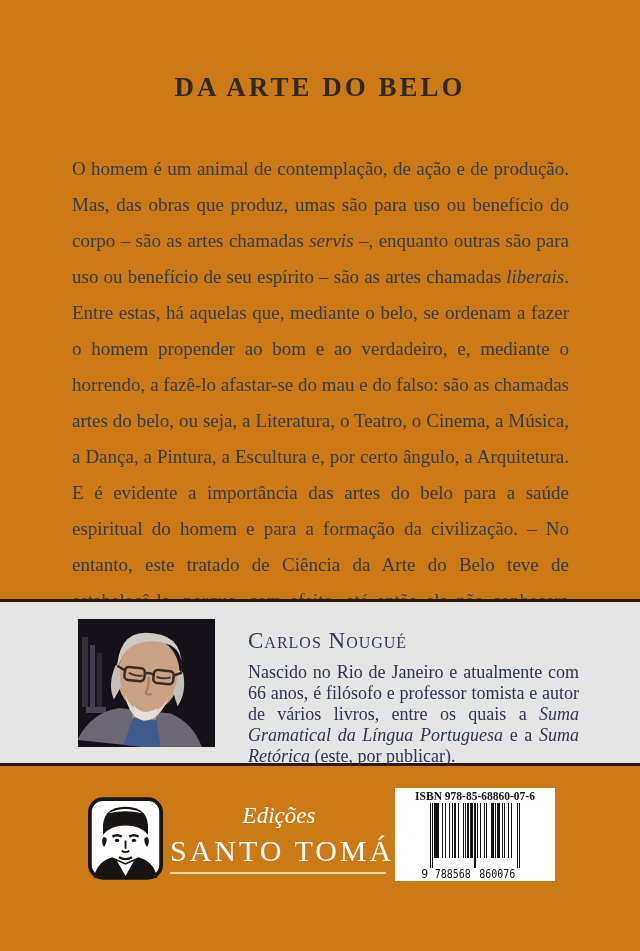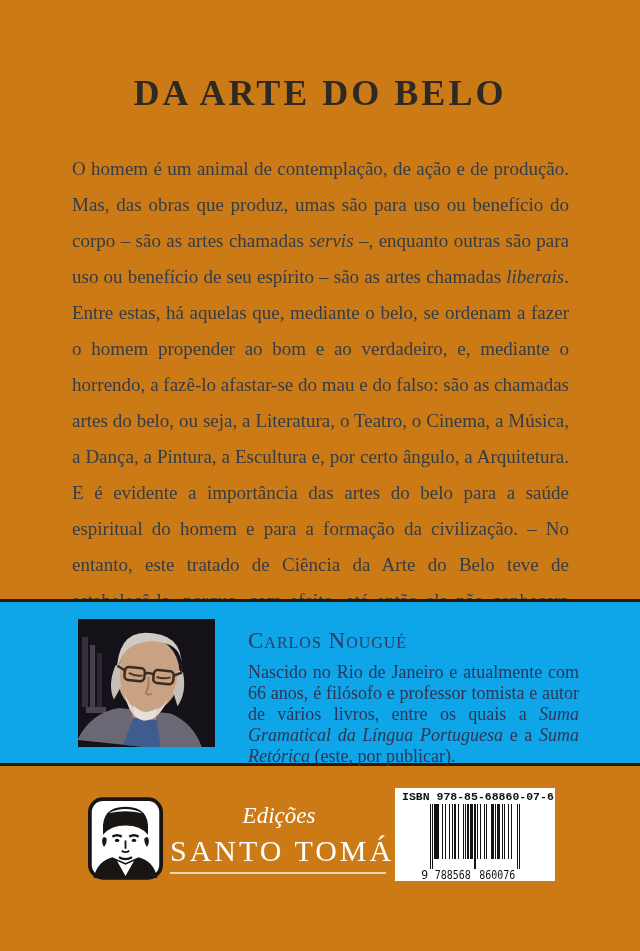--- a/index.html
+++ b/index.html
@@ -5,31 +5,31 @@
   html,body{margin:0;padding:0;background:#1e1e1e;}
   .cover{
     position:relative;width:640px;height:951px;margin:0 auto;
     background:#cc7a16;overflow:hidden;
     font-family:"Liberation Serif",serif;
   }
   
   .section-top{position:absolute;left:0;top:0;width:640px;height:599px;background:#cc7a16;}
   .book-title{
     position:absolute;left:0;top:72px;width:640px;text-align:center;
-    font-weight:700;font-size:36px;letter-spacing:3px;color:#2e2a23;
+    font-weight:700;font-size:27px;letter-spacing:3px;color:#2e2a23;
   }
   .synopsis{
     position:absolute;left:72px;top:151px;width:497px;
     font-size:19px;line-height:36px;text-align:justify;color:#343c46;
   }
   .synopsis i{font-style:italic;}
   
   .section-author{
     position:absolute;left:0;top:599px;width:640px;height:161px;
-    background:#0ea5e9;border-top:3px solid #2b1b04;border-bottom:3px solid #2b1b04;
+    background:#e5e5e5;border-top:3px solid #2b1b04;border-bottom:3px solid #2b1b04;
   }
   .author-photo{
     position:absolute;left:78px;top:17px;width:137px;height:128px;display:block;
     background:#141118;
   }
   .author-name{
     position:absolute;left:248px;top:26px;width:330px;
     font-variant:small-caps;font-size:23px;letter-spacing:1px;color:#313a62;
   }
   .author-bio{
@@ -45,21 +45,21 @@
   .pub-imprint{font-style:italic;font-size:23px;line-height:24px;color:#ffffff;white-space:nowrap;}
   .pub-rule-top{flex:1;height:2px;background:#e9dbb0;margin-left:12px;margin-top:6px;}
   .pub-name{font-size:30px;line-height:34px;letter-spacing:3px;color:#ffffff;white-space:nowrap;}
   .pub-rule-bottom{width:216px;height:2px;background:#e9dbb0;margin-top:4px;}
   
   .barcode-box{
     position:absolute;left:395px;top:22px;width:160px;height:93px;background:#ffffff;
     box-sizing:border-box;padding:2px 7px 0 7px;
   }
   .isbn-label{
-    font-family:Liberation Mono, monospace;font-weight:700;font-size:11.5px;
+    font-family:Liberation Serif, serif;font-weight:700;font-size:11.5px;
     color:#111111;text-align:center;letter-spacing:0px;white-space:nowrap;
   }
   .barcode-svg{display:block;margin:1px auto 0 auto;}
 </style>
 </head>
 <body>
 
 <div class="cover">
 
   <div class="section-top">

